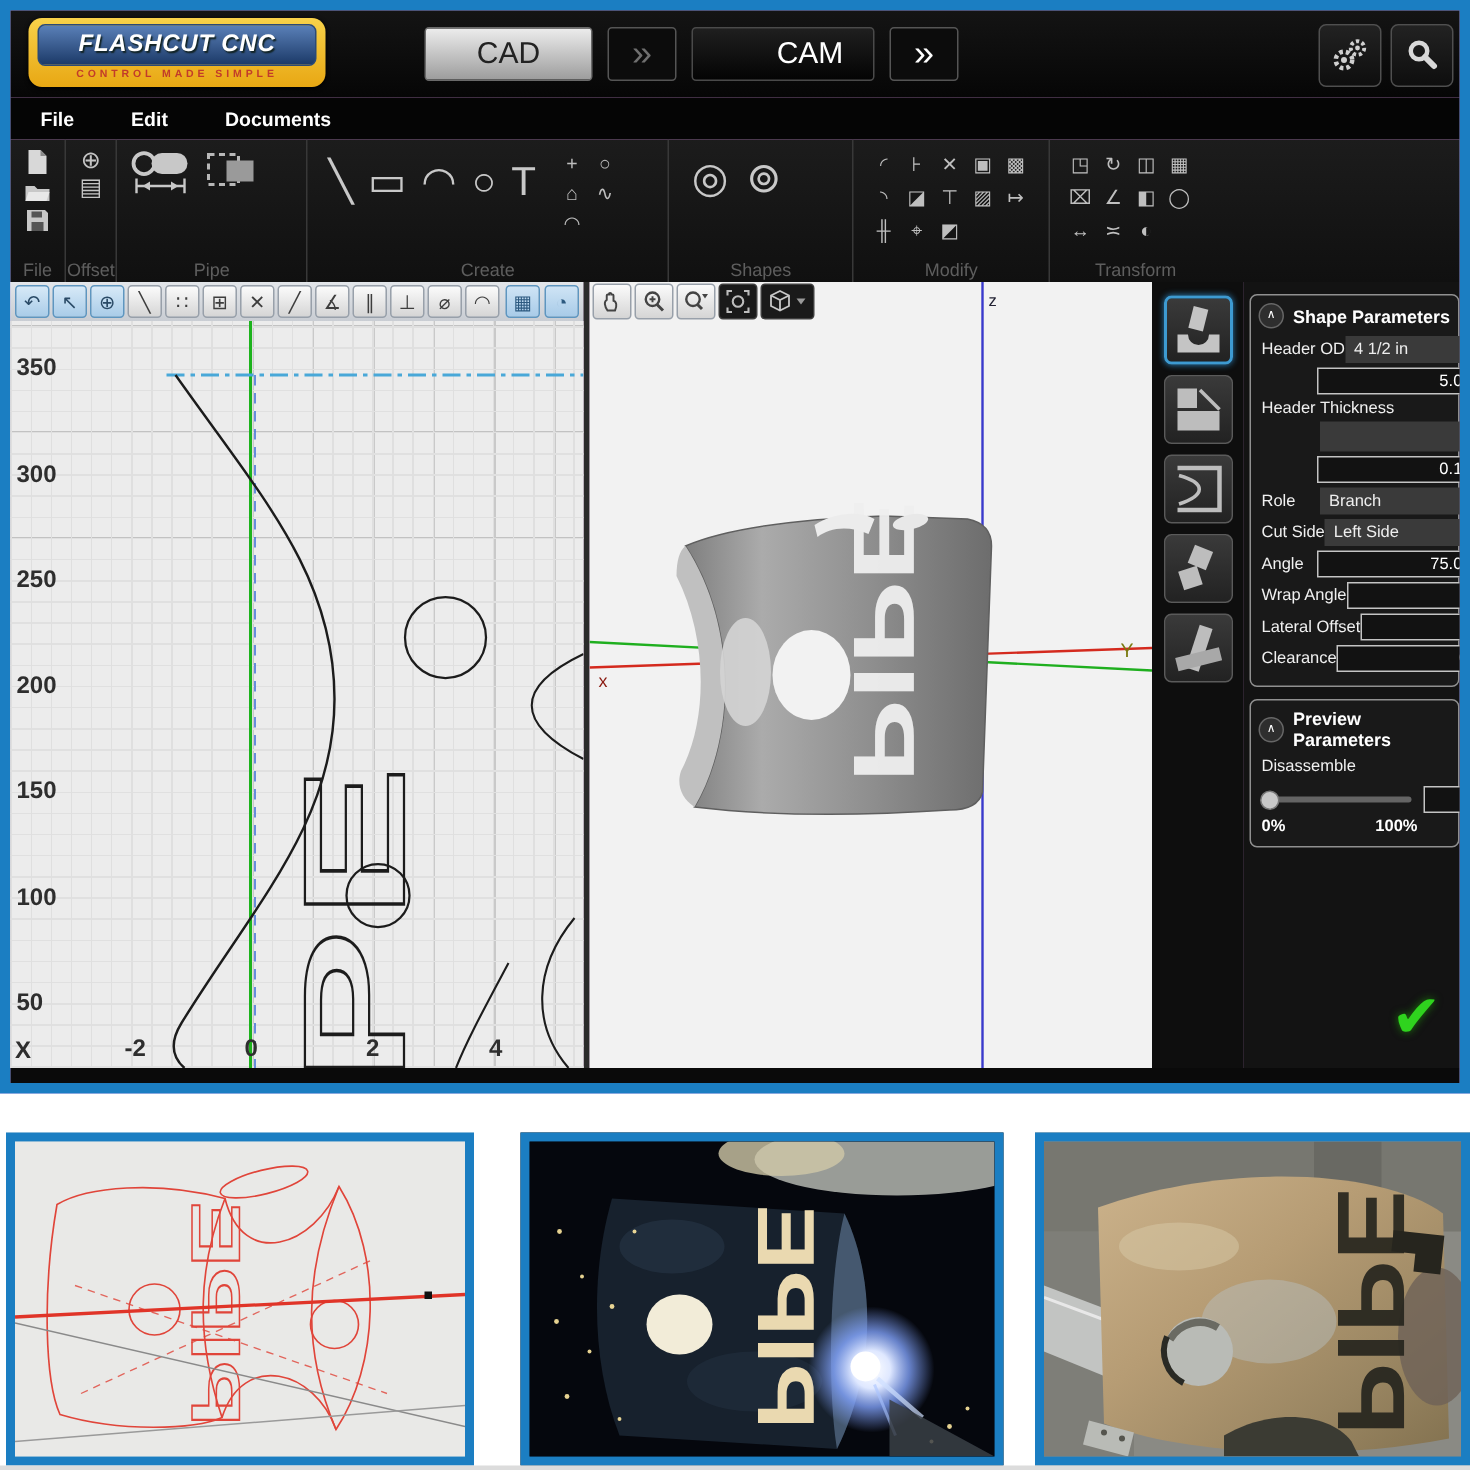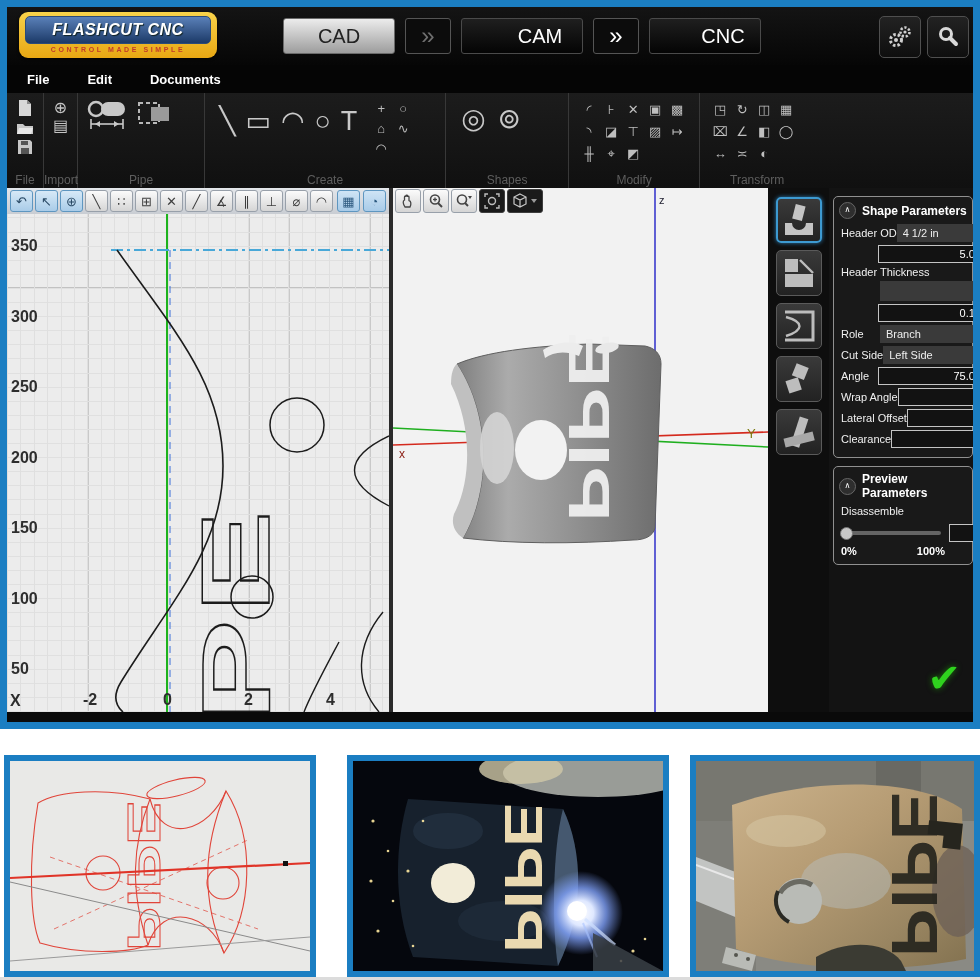--- a/index.html
+++ b/index.html
@@ -105,21 +105,20 @@
         <div class="logo-inner">
           <span class="logo-title">FLASHCUT CNC</span>
         </div>
         <div class="logo-tag">CONTROL MADE SIMPLE</div>
       </div>
       <div class="workflow">
         <div class="wf wf-cad">CAD</div>
         <div class="wf wf-chev chev-dim">»</div>
         <div class="wf wf-dark wf-cam">CAM</div>
         <div class="wf wf-chev chev-lit">»</div>
-        <div class="wf wf-dark wf-cnc">CNC</div>
       </div>
       <div class="tb-actions">
         <div class="act-btn">
           <svg width="26" height="26" viewBox="0 0 26 26">
             <circle cx="9" cy="16" r="5.5" fill="none" stroke="#cfcfcf" stroke-width="3" stroke-dasharray="2.5 2"></circle>
             <circle cx="9" cy="16" r="2" fill="#cfcfcf"></circle>
             <circle cx="18" cy="8" r="4.5" fill="none" stroke="#cfcfcf" stroke-width="2.6" stroke-dasharray="2.2 1.8"></circle>
             <circle cx="18" cy="8" r="1.6" fill="#cfcfcf"></circle>
           </svg>
         </div>
@@ -155,21 +154,21 @@
               <rect x="4" y="2" width="7" height="4" fill="#555"></rect>
             </svg>
         </div>
         <div class="rlabel">File</div>
       </div>
       <div class="rgroup">
         <div class="glyphcol" style="font-size:18px">
             <span>⊕</span>
             <span>▤</span>
           </div>
-        <div class="rlabel">Import</div>
+        <div class="rlabel">Offset</div>
       </div>
       <div class="rgroup" style="width:108px">
         <svg width="42" height="30" viewBox="0 0 42 30">
           <circle cx="9" cy="10" r="7" fill="none" stroke="#c8c8c8" stroke-width="2.5"></circle>
           <rect x="14" y="3" width="24" height="14" rx="7" fill="#c8c8c8"></rect>
           <line x1="4" y1="25" x2="36" y2="25" stroke="#c8c8c8" stroke-width="1.6"></line>
           <line x1="4" y1="20" x2="4" y2="30" stroke="#c8c8c8" stroke-width="1.6"></line>
           <line x1="36" y1="20" x2="36" y2="30" stroke="#c8c8c8" stroke-width="1.6"></line>
           <path d="M8,25 l5,-3 v6 z M32,25 l-5,-3 v6 z" fill="#c8c8c8"></path>
         </svg>

